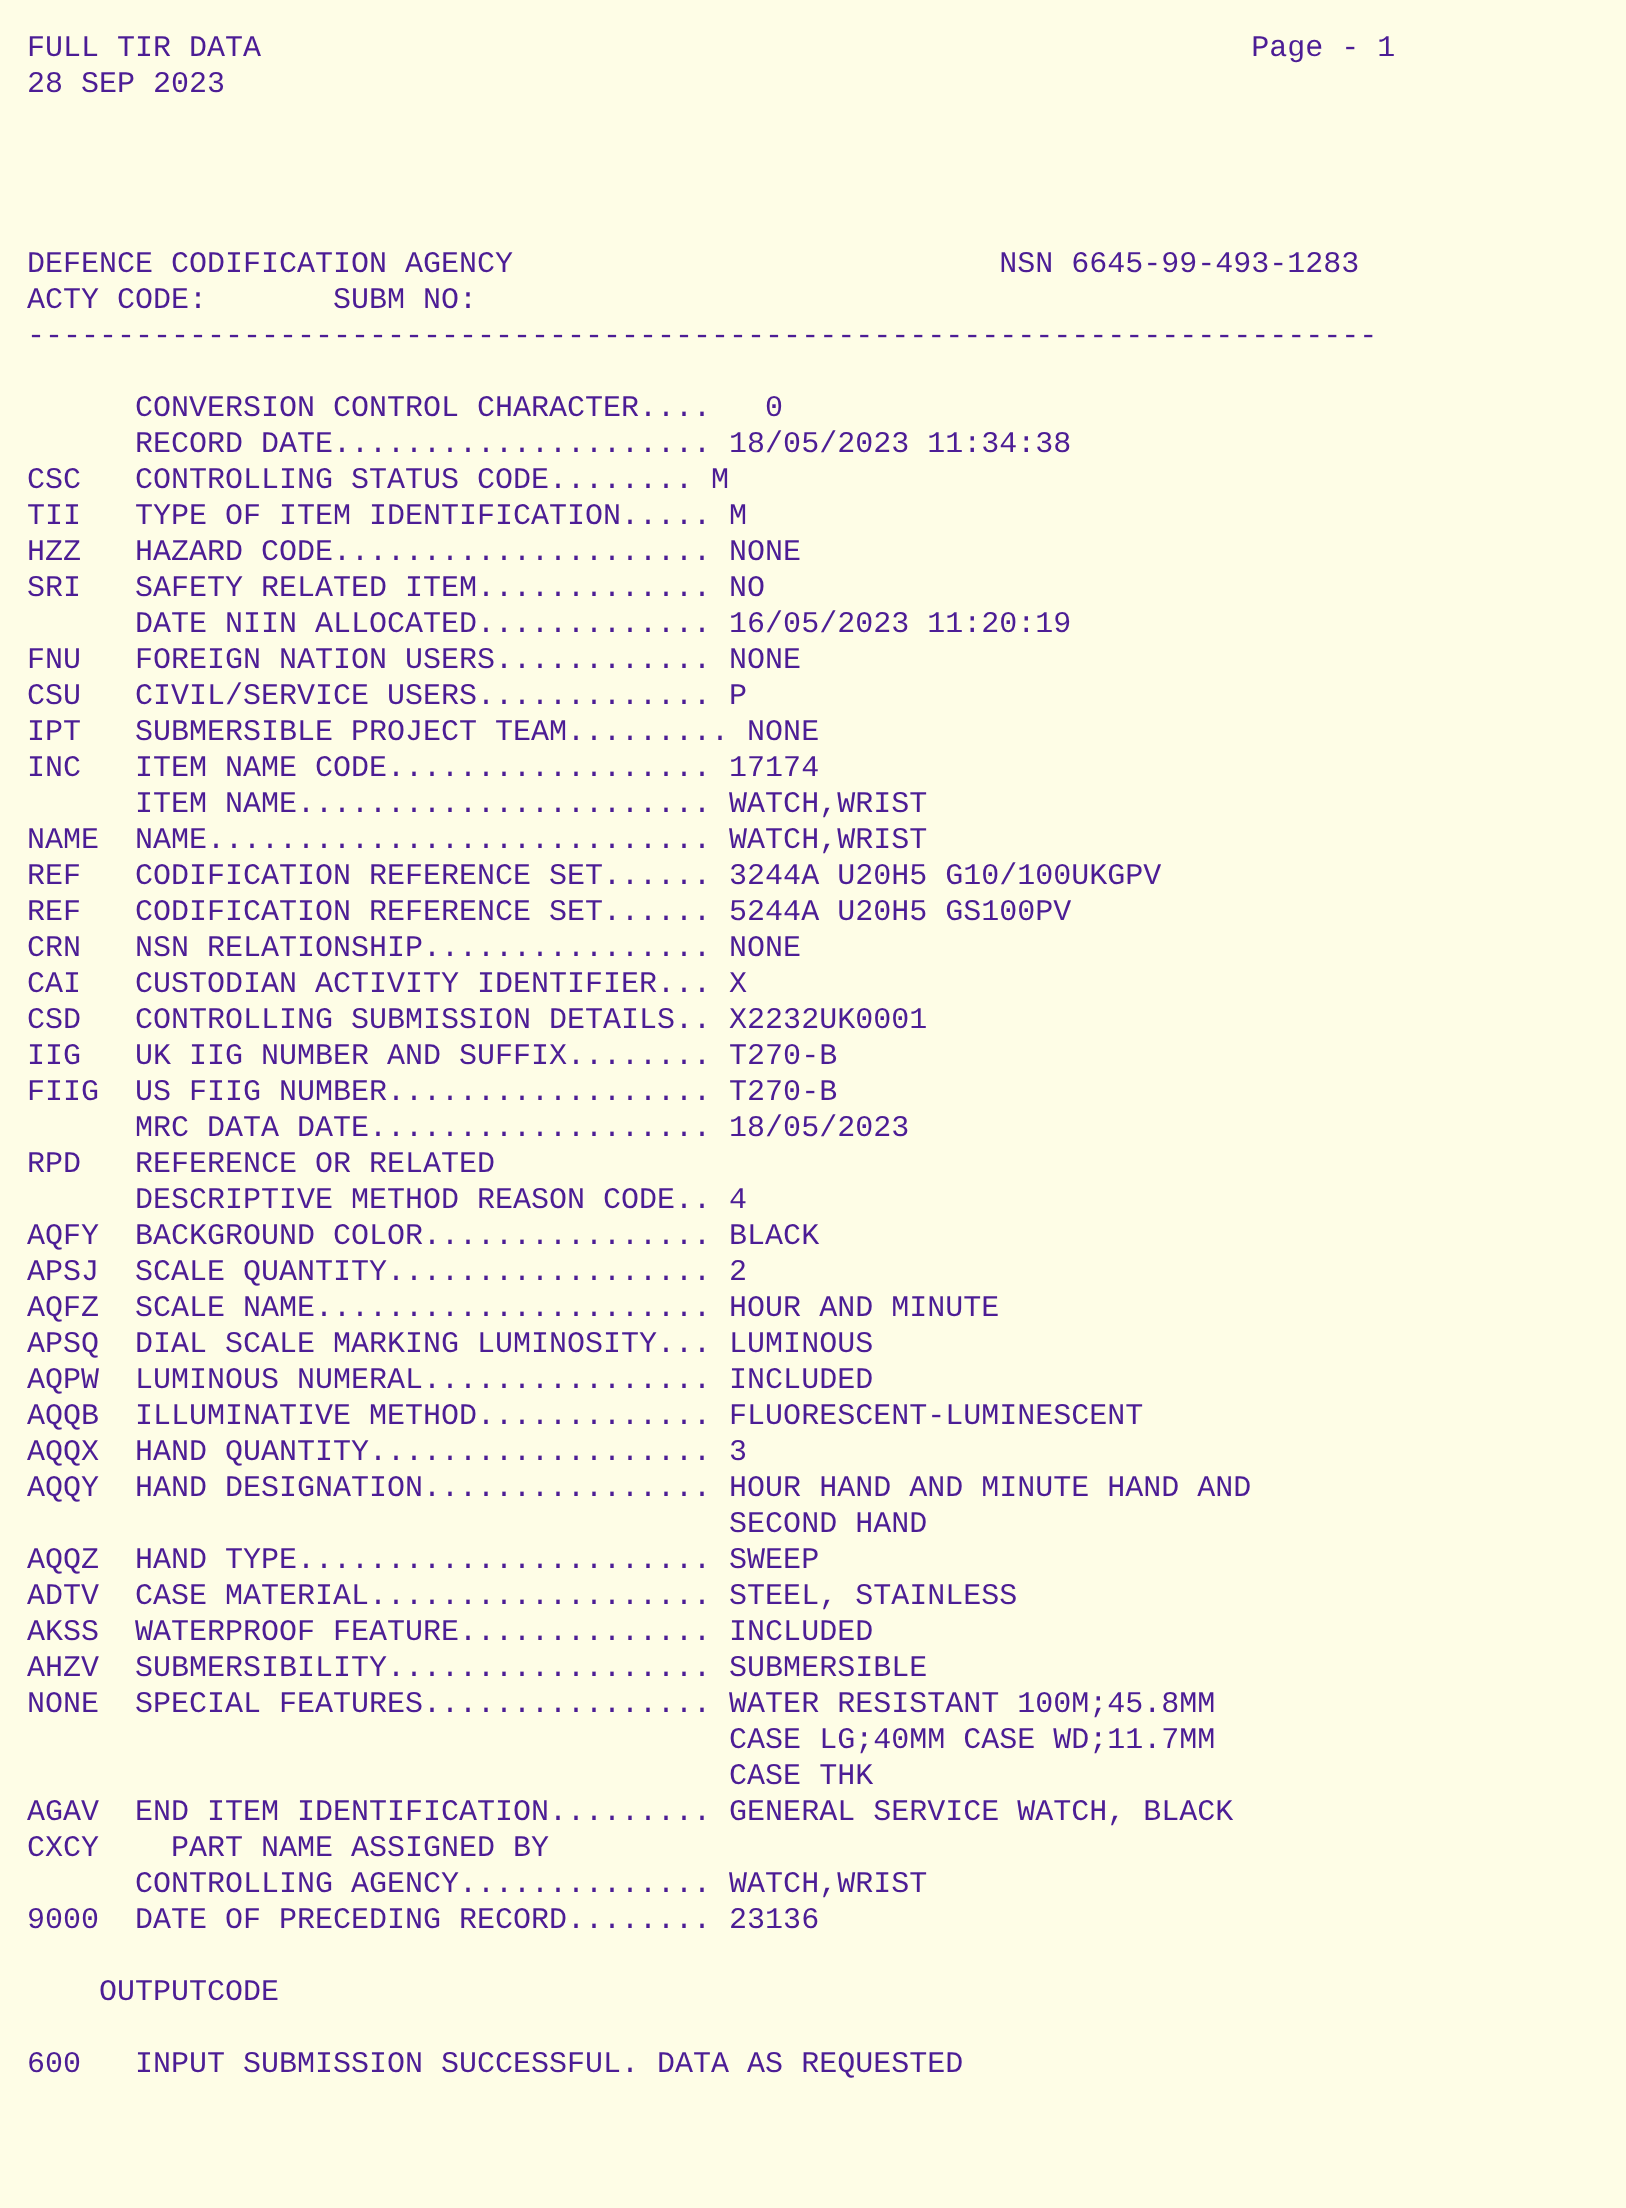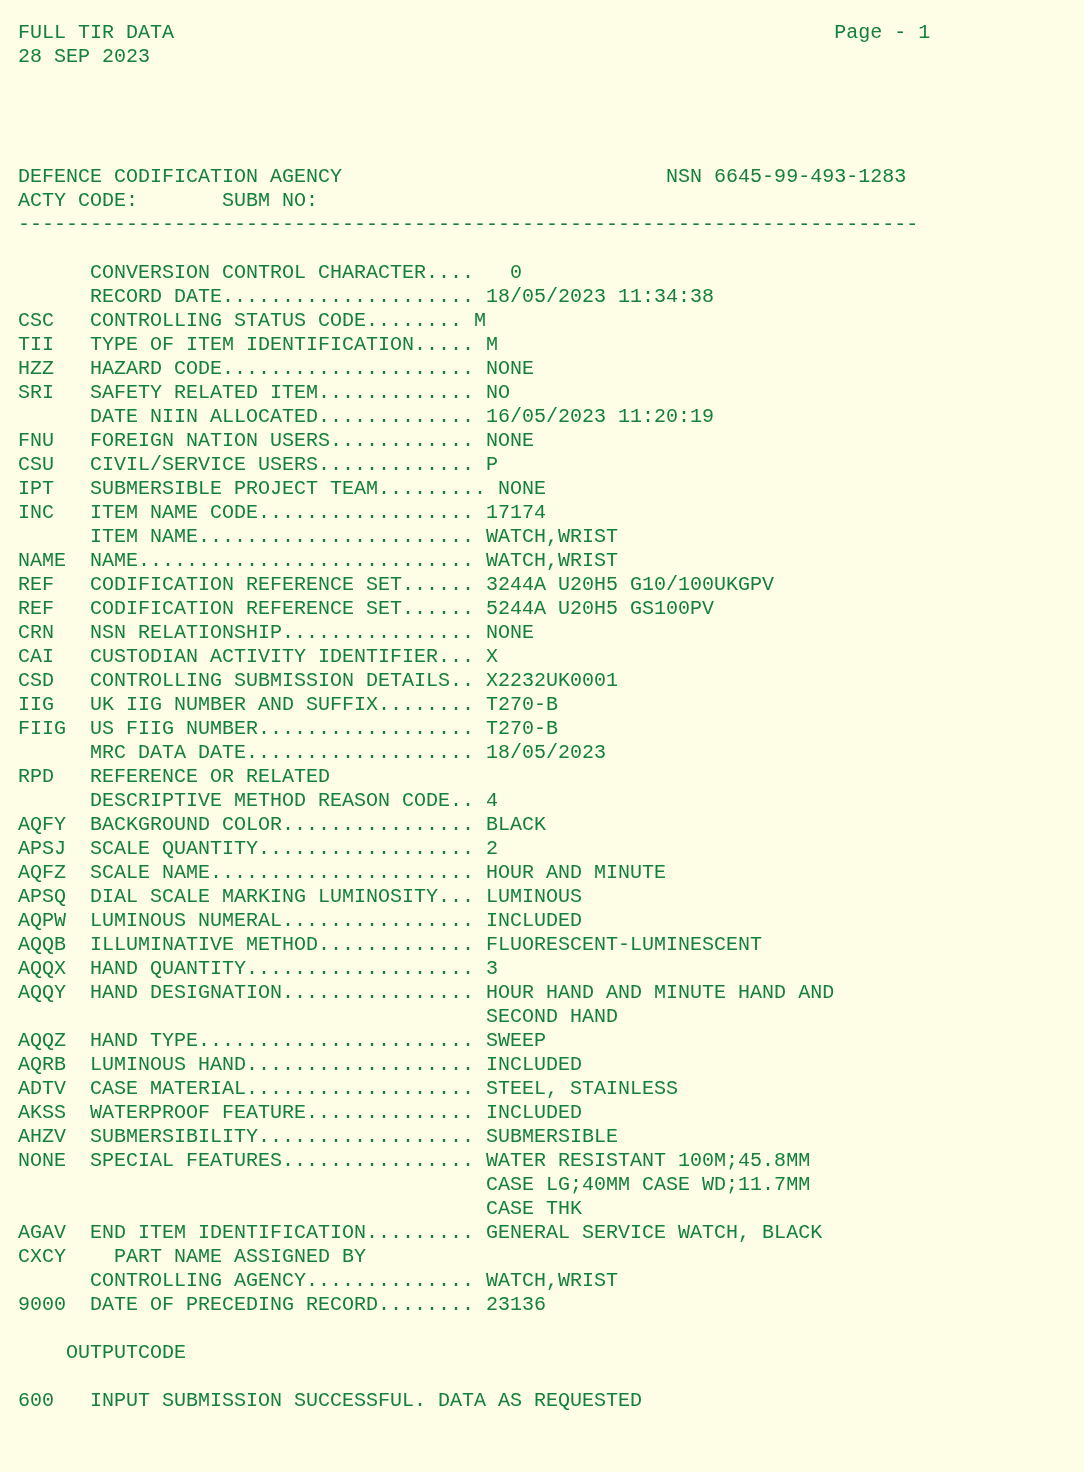--- a/index.html
+++ b/index.html
@@ -17,21 +17,21 @@
     white-space: pre;
     font-family: "Liberation Mono", monospace;
     font-size: 20px;
     letter-spacing: 0;
   }
 </style>
 </head>
 <body style="background: rgb(254, 253, 230);">
 
 <div class="page">
-  <div id="doc" class="doc" style="color: #15803d;">
+  <div id="doc" class="doc" style="color: #4c1d95;">
       <div class="line">FULL TIR DATA                                                       Page - 1</div>
       <div class="line">28 SEP 2023</div>
       <div class="line"></div>
       <div class="line"></div>
       <div class="line"></div>
       <div class="line"></div>
       <div class="line">DEFENCE CODIFICATION AGENCY                           NSN 6645-99-493-1283</div>
       <div class="line">ACTY CODE:       SUBM NO:</div>
       <div class="line">---------------------------------------------------------------------------</div>
       <div class="line"></div>
@@ -61,21 +61,20 @@
       <div class="line">AQFY  BACKGROUND COLOR................ BLACK</div>
       <div class="line">APSJ  SCALE QUANTITY.................. 2</div>
       <div class="line">AQFZ  SCALE NAME...................... HOUR AND MINUTE</div>
       <div class="line">APSQ  DIAL SCALE MARKING LUMINOSITY... LUMINOUS</div>
       <div class="line">AQPW  LUMINOUS NUMERAL................ INCLUDED</div>
       <div class="line">AQQB  ILLUMINATIVE METHOD............. FLUORESCENT-LUMINESCENT</div>
       <div class="line">AQQX  HAND QUANTITY................... 3</div>
       <div class="line">AQQY  HAND DESIGNATION................ HOUR HAND AND MINUTE HAND AND</div>
       <div class="line">                                       SECOND HAND</div>
       <div class="line">AQQZ  HAND TYPE....................... SWEEP</div>
-      <div class="line">AQRB  LUMINOUS HAND................... INCLUDED</div>
       <div class="line">ADTV  CASE MATERIAL................... STEEL, STAINLESS</div>
       <div class="line">AKSS  WATERPROOF FEATURE.............. INCLUDED</div>
       <div class="line">AHZV  SUBMERSIBILITY.................. SUBMERSIBLE</div>
       <div class="line">NONE  SPECIAL FEATURES................ WATER RESISTANT 100M;45.8MM</div>
       <div class="line">                                       CASE LG;40MM CASE WD;11.7MM</div>
       <div class="line">                                       CASE THK</div>
       <div class="line">AGAV  END ITEM IDENTIFICATION......... GENERAL SERVICE WATCH, BLACK</div>
       <div class="line">CXCY    PART NAME ASSIGNED BY</div>
       <div class="line">      CONTROLLING AGENCY.............. WATCH,WRIST</div>
       <div class="line">9000  DATE OF PRECEDING RECORD........ 23136</div>

